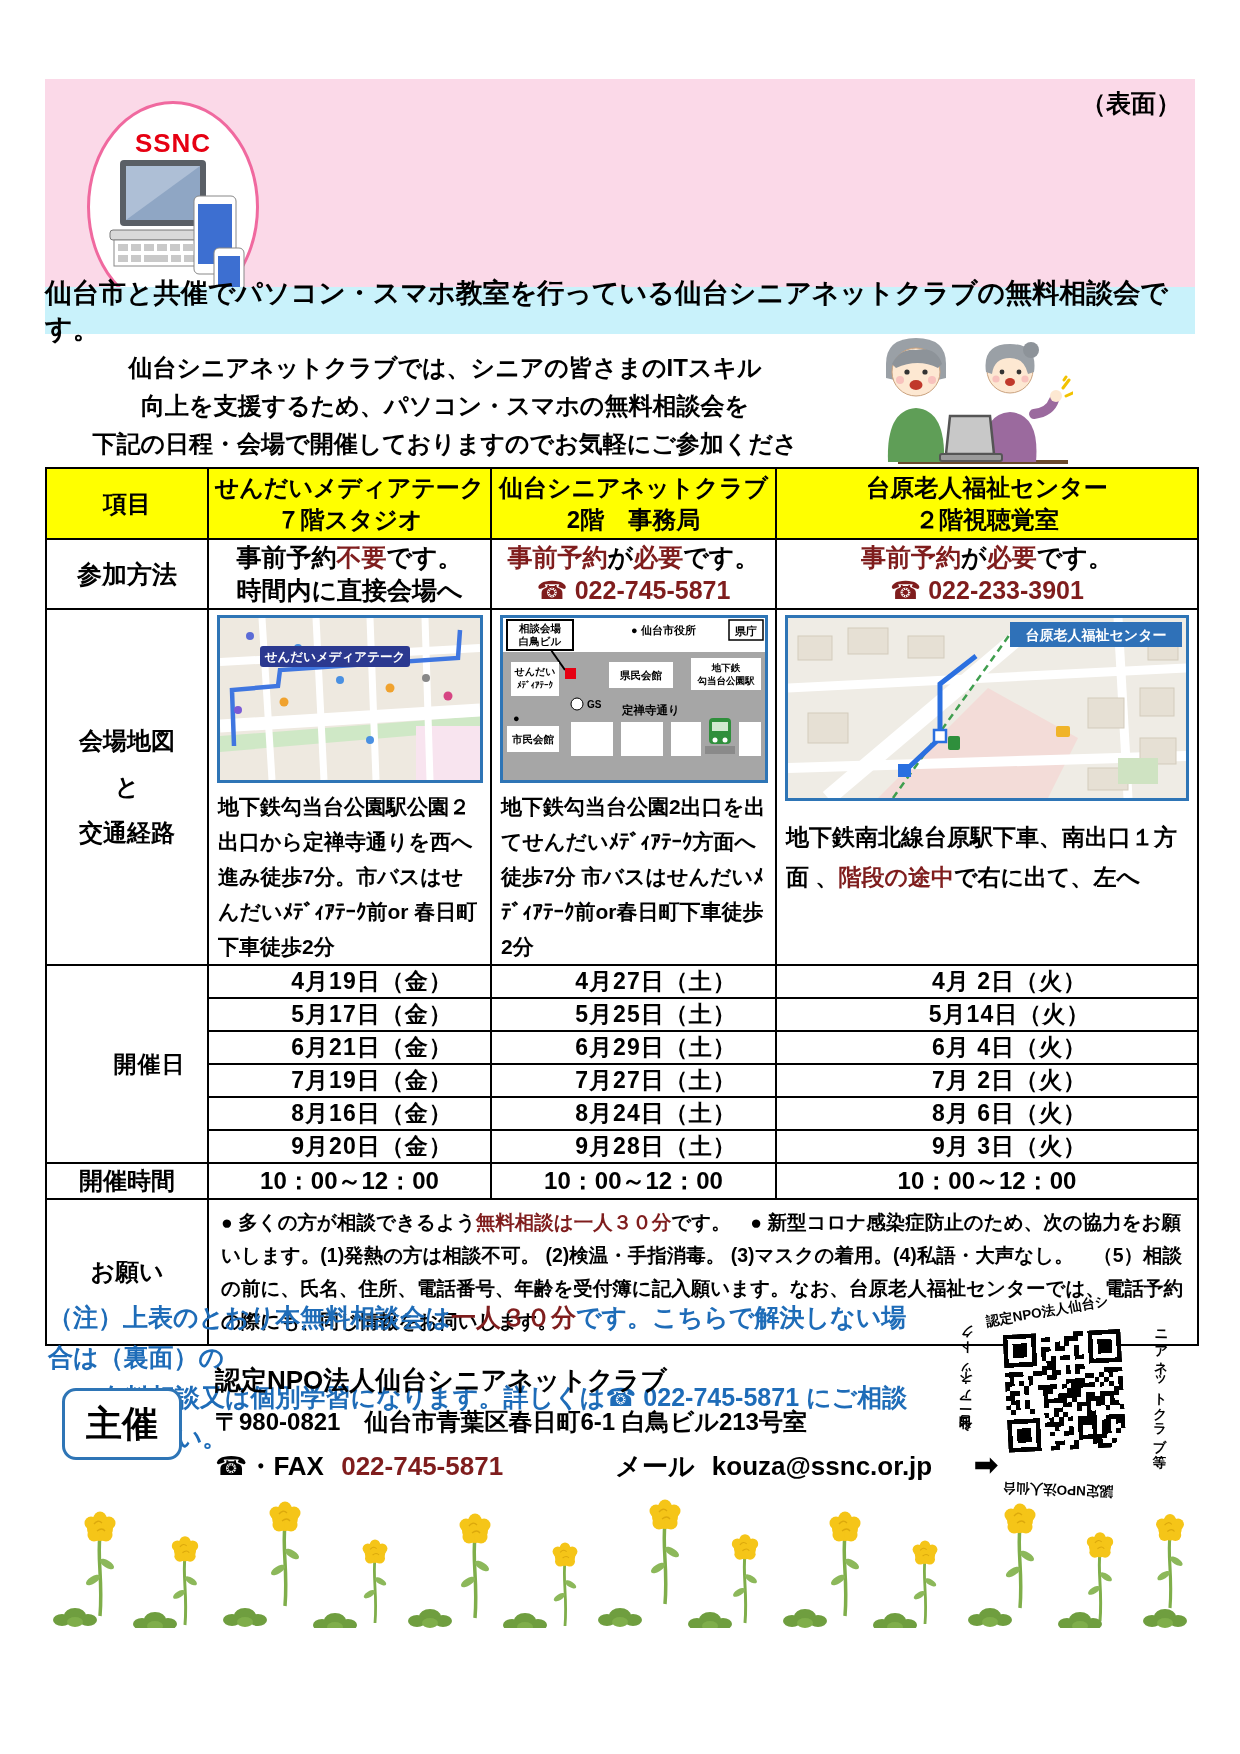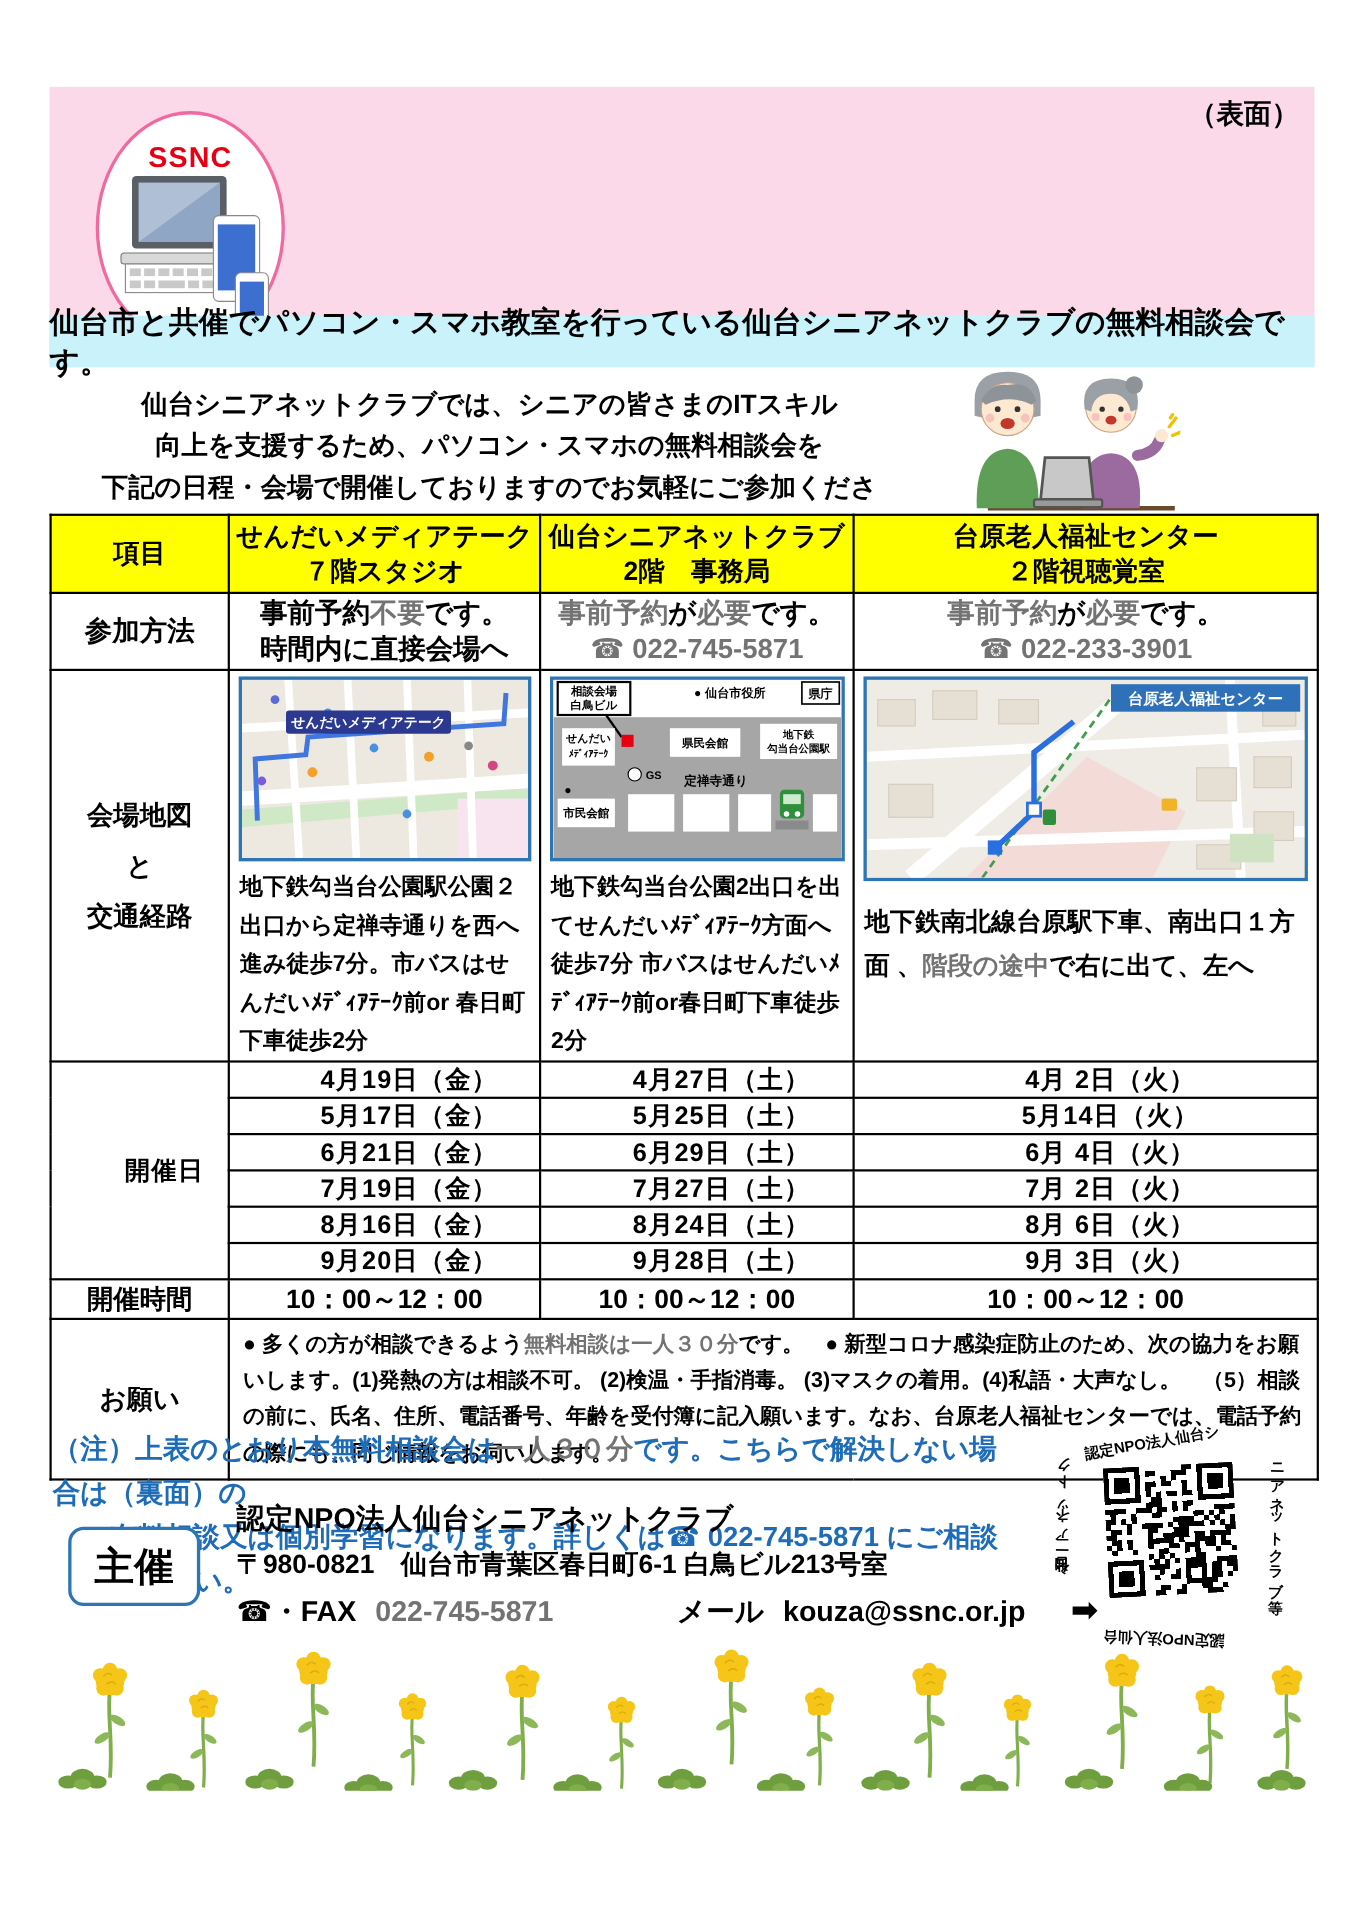--- a/index.html
+++ b/index.html
@@ -36,21 +36,21 @@
   .label-cell { font-size:24px; font-weight:700; }
   tr.prow td { height:70px; font-size:25px; font-weight:800; line-height:33px; }
   tr.arow td { height:307px; vertical-align:top; }
   .map-box { margin:5px auto 2px auto; border:3px solid #2e75b6; background:#efece5; overflow:hidden; }
   .acc-text { text-align:left; padding:4px 7px 0 9px; font-size:21px; line-height:35px; font-weight:800; }
   .acc-text.big { font-size:23px; line-height:40px; padding-top:14px; }
   tr.drow td { height:33px; font-size:23px; font-weight:800; letter-spacing:1px;padding-left:45px; }
   tr.trow td { height:36px; font-size:24px; font-weight:800; }
   tr.rrow td { height:140px;margin-left:35px; }
   .request-body { text-align:left; padding:6px 12px; font-size:19.5px; line-height:33px; font-weight:800; }
-  .red { color:#737373; }
+  .red { color:#7f1d1d; }
 
   
   .note { position:absolute; left:48px; top:1297px; width:860px; color:#1e6cb8;
           font-size:25px; line-height:40px; font-weight:800; }
   .note .l2 { padding-left:52px; }
 
   
   .org-box { position:absolute; left:62px; top:1388px; width:120px; height:72px; border:3.5px solid #2e75b6;
              border-radius:14px; display:flex; align-items:center; justify-content:center;
              font-size:36px; font-weight:900; background:#fff; }

